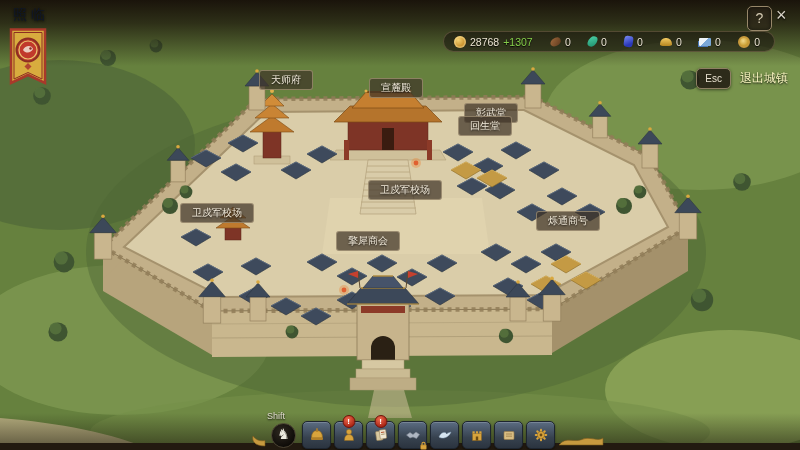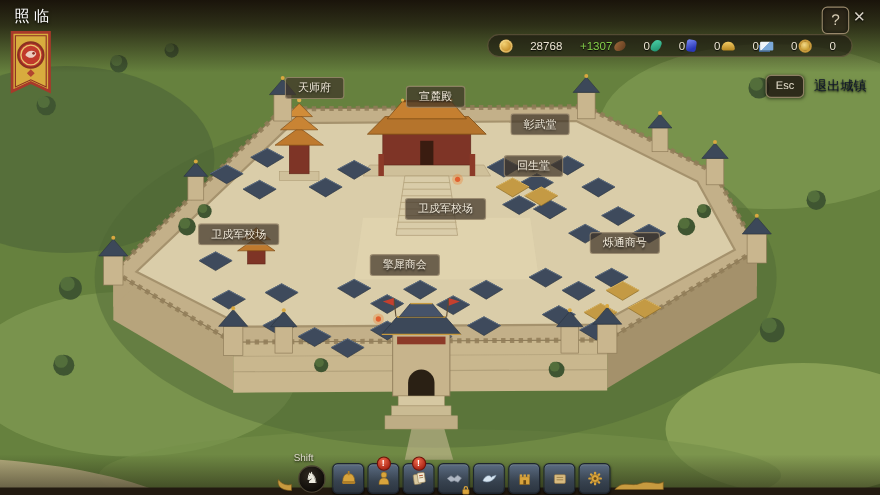--- a/index.html
+++ b/index.html
@@ -10,32 +10,32 @@
   }
   #scene{position:absolute;inset:0;z-index:0;}
   
   .top-shade{position:absolute;top:0;left:0;right:0;height:66px;z-index:4;pointer-events:none;
     background:linear-gradient(180deg,rgba(22,14,8,.95) 0%,rgba(24,16,9,.72) 35%,rgba(24,16,9,0) 100%);}
   .bottom-shade{position:absolute;bottom:7px;left:0;right:0;height:30px;z-index:4;pointer-events:none;
     background:linear-gradient(0deg,rgba(18,12,6,.45),rgba(18,12,6,0));}
   .bottom-strip{position:absolute;bottom:0;left:0;right:0;height:7px;background:#221a10;z-index:5;}
   
   .title{position:absolute;left:13px;top:6px;z-index:10;font-size:14px;letter-spacing:4px;
-    color:#ffffff;text-shadow:0 1px 3px #000;}
+    color:#0f172a;text-shadow:0 1px 3px #000;}
   .help-btn{position:absolute;left:747px;top:6px;width:23px;height:23px;z-index:10;
     border:1.5px solid #97876a;border-radius:5px;background:rgba(48,38,27,.55);
     color:#d5cab2;font-size:14px;line-height:22px;text-align:center;cursor:pointer;
     box-shadow:inset 0 0 4px rgba(0,0,0,.6);}
   .close-btn{position:absolute;left:776px;top:5px;z-index:10;font-size:18px;color:#d9d3c7;
     cursor:pointer;text-shadow:0 1px 2px #000;}
   
   .res-bar{position:absolute;left:443px;top:31px;width:332px;height:21px;z-index:10;
     background:rgba(22,17,12,.55);border:1px solid rgba(140,120,88,.45);border-radius:11px;
     display:flex;align-items:center;justify-content:space-between;padding:0 14px 0 10px;box-sizing:border-box;}
-  .res-item{display:flex;align-items:center;gap:16px;font-size:10.5px;color:#ece5d2;
+  .res-item{display:flex;align-items:center;gap:4px;font-size:10.5px;color:#ece5d2;
     text-shadow:0 1px 1px #000;cursor:pointer;}
   .res-bonus{color:#85cf4a;}
   .ri{display:inline-block;}
   .ic-coin{width:12px;height:12px;border-radius:50%;
     background:radial-gradient(circle at 35% 32%,#f4d273,#c8922e 62%,#8a5f16);
     box-shadow:inset 0 0 0 1.5px rgba(255,236,170,.45);}
   .ic-fur{width:11px;height:8px;border-radius:60% 40% 55% 45%;transform:rotate(-22deg);
     background:linear-gradient(140deg,#a06a3c,#5f3a1e);}
   .ic-jade{width:9px;height:11px;border-radius:65% 35% 60% 40% / 70% 30% 70% 30%;transform:rotate(14deg);
     background:linear-gradient(150deg,#4fd6ac,#1b8a68);}
@@ -45,21 +45,21 @@
     background:linear-gradient(180deg,#f2ca62,#b5861f);}
   .ic-note{width:12px;height:8px;border-radius:1px;
     background:linear-gradient(135deg,#eef4fa 45%,#7aa8d8 46%);
     box-shadow:-2px 2px 0 -1px #4a78b8;}
   .ic-token{width:12px;height:12px;border-radius:50%;border:2px solid #c89a3c;box-sizing:border-box;
     background:radial-gradient(circle at 40% 35%,#f2d888,#b8860e);}
   
   .exit-wrap{position:absolute;top:58px;right:12px;z-index:10;display:flex;align-items:center;gap:9px;cursor:pointer;margin-top:10px;}
   .esc-key{padding:4px 8px;font-size:10px;color:#e9e2d0;background:rgba(32,25,18,.85);
     border:1px solid #8d7f63;border-radius:5px;box-shadow:0 1px 3px rgba(0,0,0,.5);}
-  .exit-label{font-size:12px;color:#0f172a;text-shadow:0 1px 2px #000;}
+  .exit-label{font-size:12px;color:#fef9c3;text-shadow:0 1px 2px #000;}
   
   .banner{position:absolute;left:9px;top:28px;z-index:6;cursor:pointer;}
   
   .bldg-label{position:absolute;z-index:6;transform:translateX(-50%);white-space:nowrap;
     font-size:10px;color:#f1e9d9;text-shadow:0 1px 2px rgba(0,0,0,.8);
     background:rgba(64,52,40,.72);border:1px solid rgba(195,175,142,.55);
     border-radius:3px;padding:2px 11px;cursor:pointer;}
   
   .shift-hint{position:absolute;left:267px;top:411px;z-index:10;font-size:9px;color:#e0dbcd;
     text-shadow:0 1px 2px #000;}
@@ -372,21 +372,21 @@
 </div>
 
 <div class="exit-wrap">
   <span class="esc-key">Esc</span>
   <span class="exit-label">退出城镇</span>
 </div>
 
 <div class="bldg-label" style="left:286px;top:70px">天师府</div>
 <div class="bldg-label" style="left:396px;top:78px">宣麓殿</div>
 <div class="bldg-label" style="left:491px;top:103px">彰武堂</div>
-<div class="bldg-label" style="left:485px;top:141px">回生堂</div>
+<div class="bldg-label" style="left:485px;top:116px">回生堂</div>
 <div class="bldg-label" style="left:405px;top:180px">卫戍军校场</div>
 <div class="bldg-label" style="left:217px;top:203px">卫戍军校场</div>
 <div class="bldg-label" style="left:368px;top:231px">擎犀商会</div>
 <div class="bldg-label" style="left:568px;top:211px">烁通商号</div>
 
 <div class="shift-hint">Shift</div>
 <div class="toolbar">
   <svg class="orn" width="17" height="15" viewBox="0 0 17 15">
     <path d="M15,14 C6,14 1.5,10 3,4 C6,8 10,9.5 15,8.5 Z" fill="#c79a3f" stroke="#7d5a1c" stroke-width=".6"></path>
   </svg>

